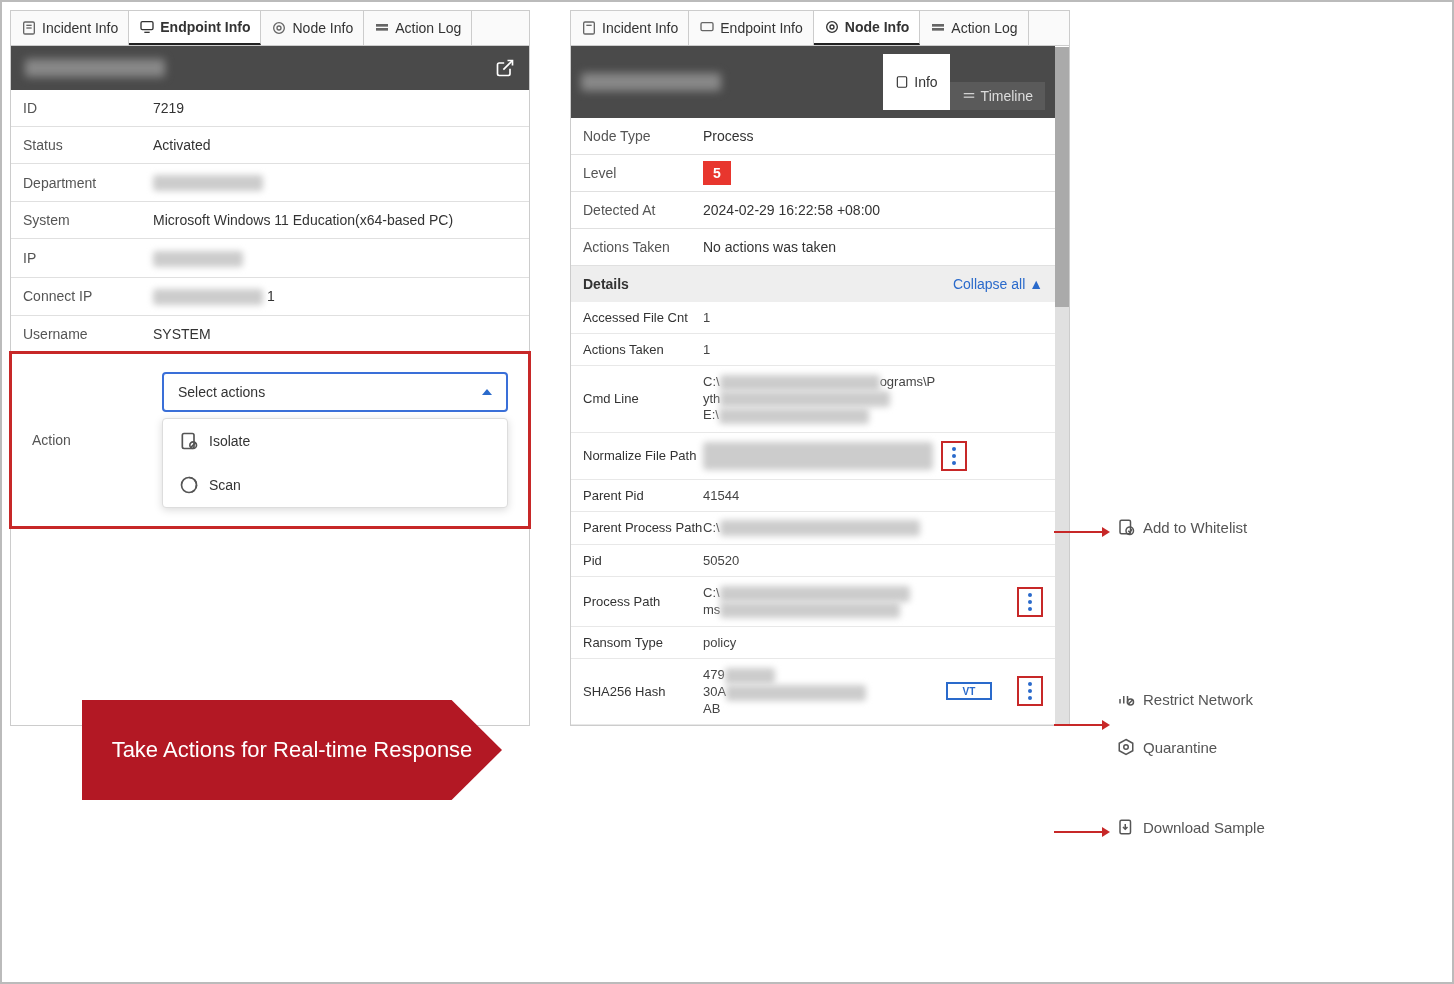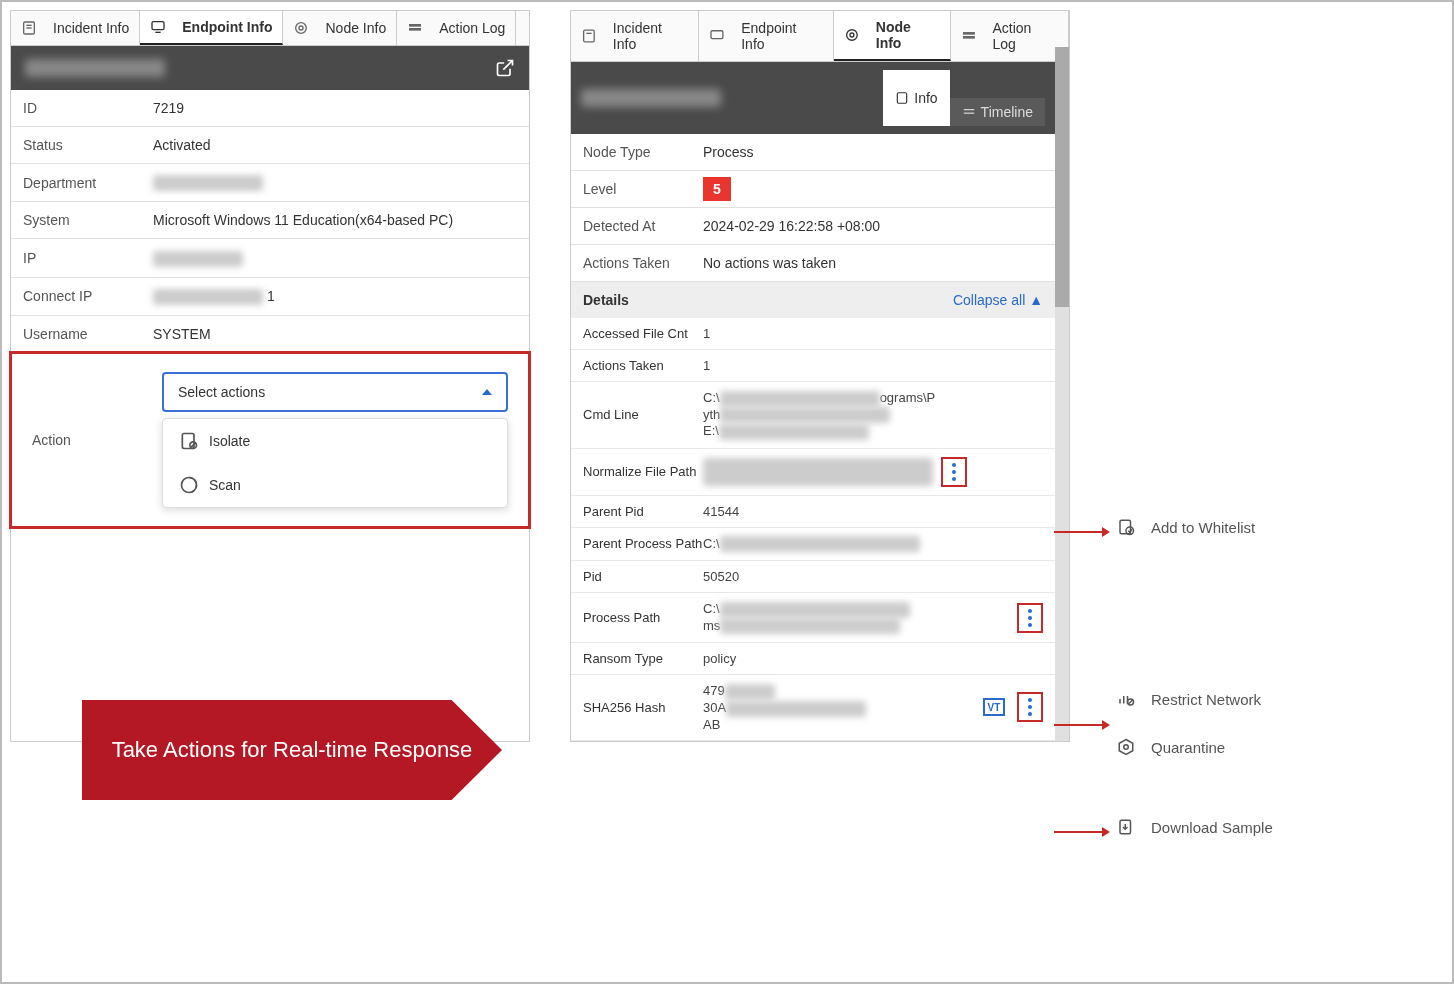--- a/index.html
+++ b/index.html
@@ -3,21 +3,21 @@
 <meta charset="utf-8">
 <style>
 * { box-sizing: border-box; margin: 0; padding: 0; }
 body { font-family: -apple-system, BlinkMacSystemFont, "Segoe UI", Arial, sans-serif; background: #fff; color: #333; font-size: 14px; }
 .outer { border: 2px solid #bbb; width: 1454px; height: 984px; padding: 8px; position: relative; }
 .panels { display: flex; gap: 40px; }
 .panel { border: 1px solid #ccc; background: #fff; }
 .panel-left { width: 520px; }
 .panel-right { width: 500px; position: relative; }
 .tabs { display: flex; border-bottom: 1px solid #ccc; background: #fafafa; }
-.tab { padding: 8px 10px; display: flex; align-items: center; gap: 16px; border-right: 1px solid #ccc; cursor: pointer; font-size: 14px; }
+.tab { padding: 8px 10px; display: flex; align-items: center; gap: 5px; border-right: 1px solid #ccc; cursor: pointer; font-size: 14px; }
 .tab.active { background: #fff; font-weight: 600; border-bottom: 2px solid #222; }
 .tab svg { width: 16px; height: 16px; }
 .header-bar { background: #4a4a4a; color: #fff; padding: 12px 14px; display: flex; justify-content: space-between; align-items: center; }
 .blur-box { background: #888; filter: blur(4px); width: 140px; height: 18px; border-radius: 3px; }
 .blur-inline { background: #ccc; filter: blur(3px); display: inline-block; height: 16px; border-radius: 3px; vertical-align: middle; }
 .row { display: flex; border-bottom: 1px solid #e0e0e0; padding: 10px 12px; align-items: center; }
 .row.noborder { border-bottom: none; }
 .label { width: 130px; color: #555; font-weight: 500; }
 .value { flex: 1; color: #333; }
 .redbox { border: 3px solid #c72828; padding: 8px; margin: -2px; }
@@ -35,29 +35,29 @@
 
 .level-badge { background: #e8362e; color: #fff; padding: 4px 10px; font-weight: bold; }
 .details-header { background: #eee; padding: 10px 12px; display: flex; justify-content: space-between; align-items: center; }
 .collapse-link { color: #2a6acb; font-weight: 500; cursor: pointer; }
 .drow { display: flex; border-bottom: 1px solid #e8e8e8; padding: 8px 12px; align-items: center; font-size: 13px; }
 .dlabel { width: 120px; color: #333; font-weight: 500; }
 .dvalue { flex: 1; color: #444; position: relative; }
 .kebab { width: 26px; height: 30px; border: 2px solid #c72828; display: flex; align-items: center; justify-content: center; cursor: pointer; background: #fff; }
 .kebab-dots { display: flex; flex-direction: column; gap: 3px; }
 .kebab-dots span { width: 4px; height: 4px; background: #2a6acb; border-radius: 50%; }
-.vt-badge { display: inline-flex; width: 22px; height: 18px; border: 2px solid #2a6acb; color: #2a6acb; font-size: 10px; font-weight: bold; align-items: center; justify-content: center; margin-right: 6px; }
+.vt-badge { display: inline-flex; width: 46px; height: 18px; border: 2px solid #2a6acb; color: #2a6acb; font-size: 10px; font-weight: bold; align-items: center; justify-content: center; margin-right: 19px; }
 
 .scrollbar { position: absolute; right: 0; top: 36px; bottom: 0; width: 14px; background: #e0e0e0; }
 .scrollbar-thumb { position: absolute; top: 0; width: 100%; height: 260px; background: #aaa; }
 
 .ribbon { position: absolute; top: 698px; left: 80px; width: 420px; height: 100px; }
 .ribbon-body { background: #b31824; color: #fff; height: 100%; display: flex; align-items: center; justify-content: center; text-align: center; font-size: 22px; padding: 0 20px; clip-path: polygon(0 0, 88% 0, 100% 50%, 88% 100%, 0 100%); }
 
-.callout { position: absolute; display: flex; align-items: center; gap: 16px; color: #555; font-size: 15px; }
+.callout { position: absolute; display: flex; align-items: center; gap: 8px; color: #555; font-size: 15px; }
 .callout svg.ico { width: 18px; height: 18px; }
 .arrow-line { stroke: #c72828; stroke-width: 2; fill: none; }
 .arrow-head { fill: #c72828; }
 svg.arrow { position: absolute; overflow: visible; }
 
 .triangle-up { width: 0; height: 0; border-left: 5px solid transparent; border-right: 5px solid transparent; border-bottom: 6px solid #2a6acb; }
 </style>
 </head>
 <body>
 

